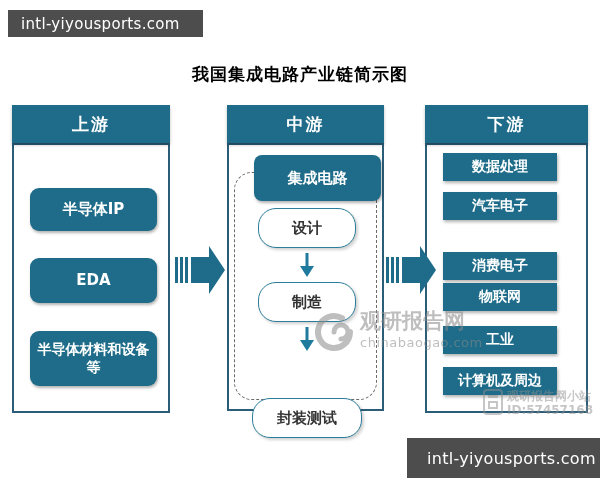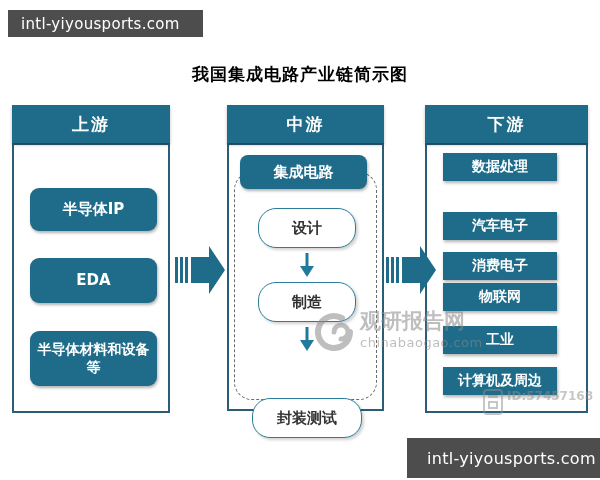--- a/index.html
+++ b/index.html
@@ -46,29 +46,29 @@
     display:flex;align-items:center;justify-content:center;text-align:center;
     border-radius:10px;box-shadow:1px 2px 3px rgba(0,0,0,.3);
     box-sizing:border-box;padding:0 6px;line-height:1.25;z-index:4;
   }
   .up-pill{left:30px;width:127px;font-size:15px;border-radius:9px;}
   .up-0{top:188px;height:43px;}
   .up-1{top:258px;height:45px;}
   .up-2{top:331px;height:55px;font-size:14px;}
   .down-pill{left:443px;width:114px;height:28px;font-size:14px;border-radius:0;}
   .dn-0{top:153px;}
-  .dn-1{top:212px;}
+  .dn-1{top:192px;}
   .dn-2{top:240px;margin-top:12px;}
   .dn-3{top:283px;}
   .dn-4{top:326px;}
   .dn-5{top:367px;}
 
   
   .category{
-    position:absolute;left:240px;top:155px;width:127px;height:34px;
+    position:absolute;left:254px;top:155px;width:127px;height:46px;
     background:#1e6c89;color:#fff;font-weight:bold;font-size:15px;
     border-radius:8px;display:flex;align-items:center;justify-content:center;
     box-shadow:1px 2px 3px rgba(0,0,0,.3);z-index:5;
   }
   .dashed{
     position:absolute;left:234px;top:172px;width:143px;height:228px;
     border:1.5px dashed #6b6b6b;border-radius:18px;box-sizing:border-box;z-index:2;
   }
   .flow-box{
     position:absolute;left:258px;width:98px;height:40px;background:#fff;
@@ -174,19 +174,20 @@
   </svg>
   <div class="txt">
     <div class="wm-site">观研报告网</div>
     <div class="wm-url">chinabaogao.com</div>
   </div>
 </div>
 
 <div class="wm-corner">
   <div class="stamp"></div>
   <div>
+    <div class="l1">观研报告网小站</div>
     <div class="l2">ID:57457168</div>
   </div>
 </div>
 
 <div class="wm-dark wm-bottom">
   <span>intl-yiyousports.com</span>
 </div>
 
 </body></html>

